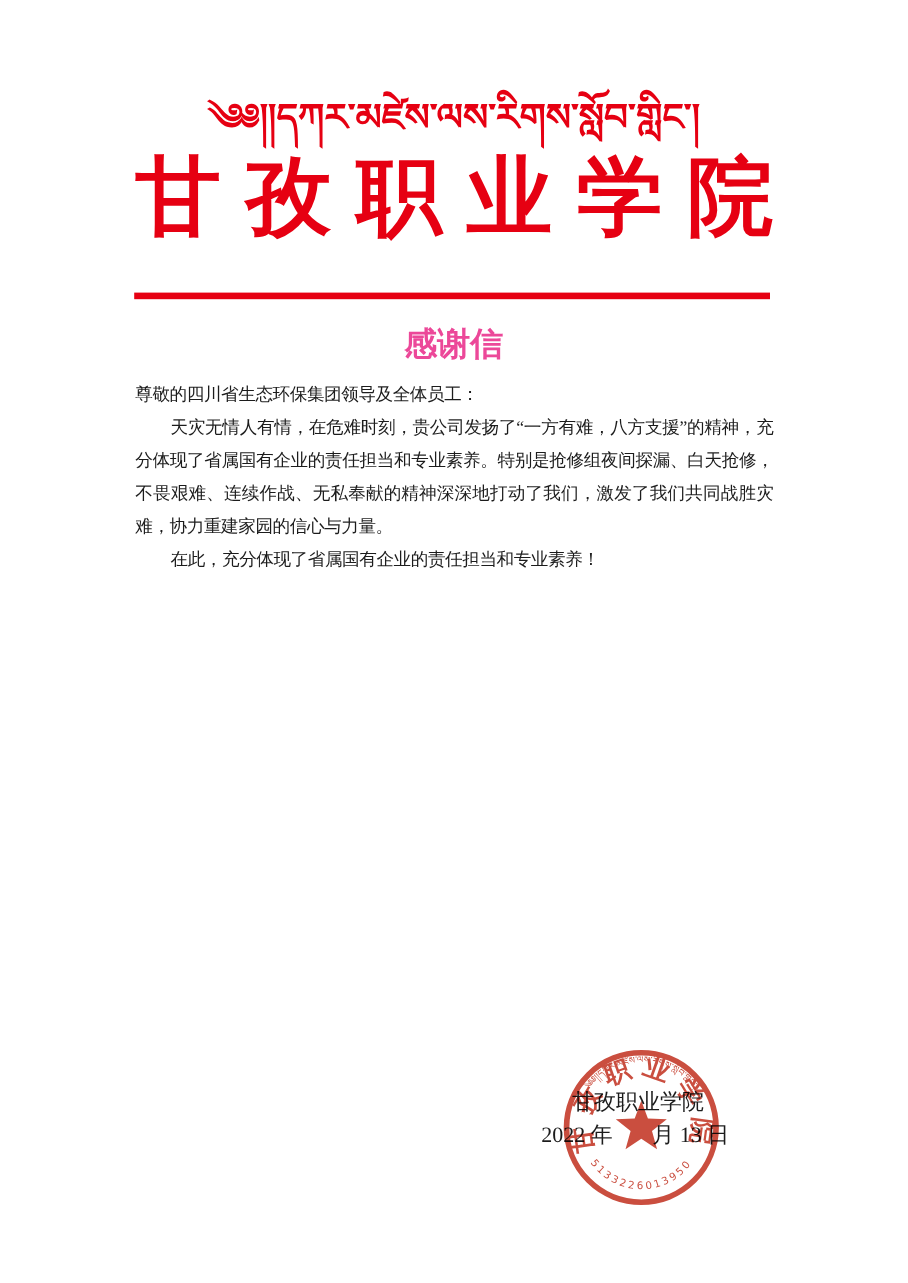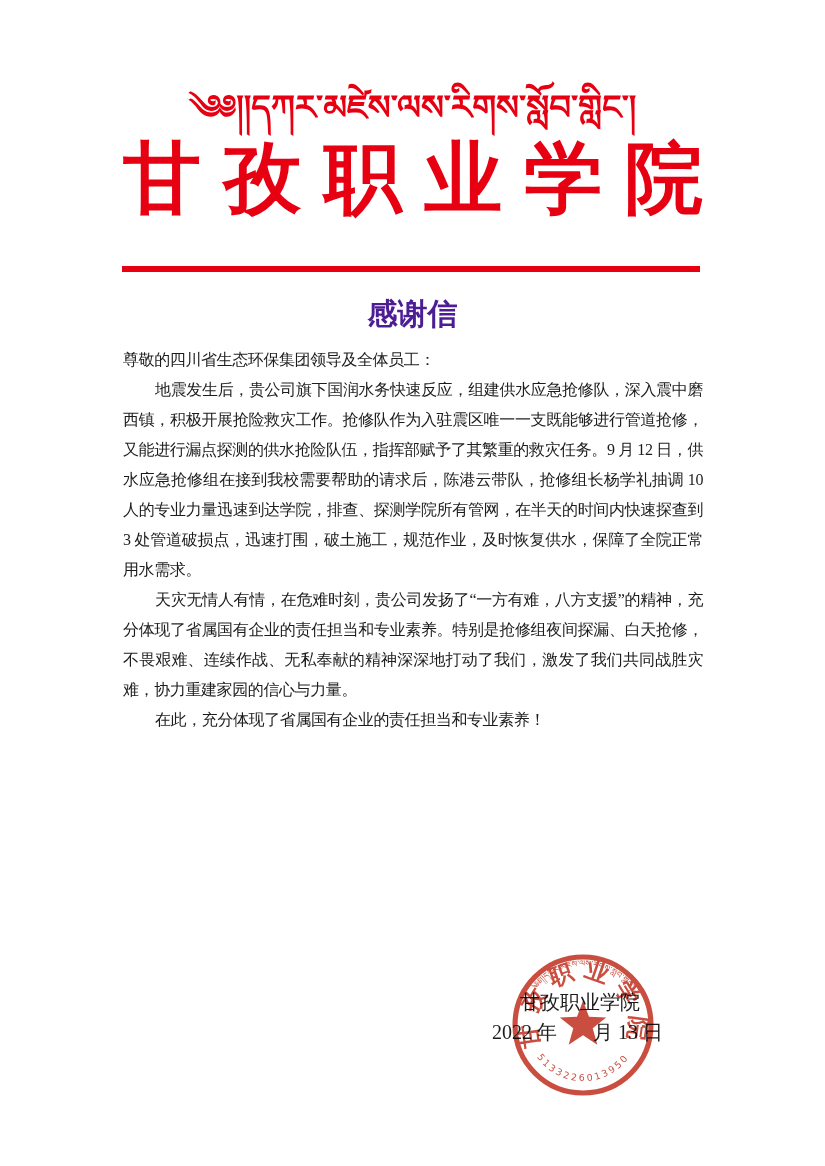--- a/index.html
+++ b/index.html
@@ -47,21 +47,21 @@
 
   
   .letter-title {
     position: absolute;
     top: 296px; left: 0; right: 0;
     text-align: center;
     font-family: "Liberation Sans", "DejaVu Sans", sans-serif;
     font-weight: 700;
     font-size: 30px;
     line-height: 36px;
-    color: #4c1d95;
+    color: #ec4899;
   }
   .letter-body {
     position: absolute;
     top: 345px; left: 123px;
     width: 580px;
     font-size: 16px;
     line-height: 30px;
     color: #1c1c1c;
     text-align: justify;
     letter-spacing: -0.4px;
@@ -115,21 +115,20 @@
     <span>学</span>
     <span>院</span>
   </div>
 
   <div class="red-rule"></div>
 
   <div class="letter-title">感谢信</div>
 
   <div class="letter-body">
     <p class="no-indent">尊敬的四川省生态环保集团领导及全体员工：</p>
-    <p>地震发生后，贵公司旗下国润水务快速反应，组建供水应急抢修队，深入震中磨西镇，积极开展抢险救灾工作。抢修队作为入驻震区唯一一支既能够进行管道抢修，又能进行漏点探测的供水抢险队伍，指挥部赋予了其繁重的救灾任务。9 月 12 日，供水应急抢修组在接到我校需要帮助的请求后，陈港云带队，抢修组长杨学礼抽调 10 人的专业力量迅速到达学院，排查、探测学院所有管网，在半天的时间内快速探查到 3 处管道破损点，迅速打围，破土施工，规范作业，及时恢复供水，保障了全院正常用水需求。</p>
     <p>天灾无情人有情，在危难时刻，贵公司发扬了“一方有难，八方支援”的精神，充分体现了省属国有企业的责任担当和专业素养。特别是抢修组夜间探漏、白天抢修，不畏艰难、连续作战、无私奉献的精神深深地打动了我们，激发了我们共同战胜灾难，协力重建家园的信心与力量。</p>
     <p>在此，充分体现了省属国有企业的责任担当和专业素养！</p>
   </div>
 
   <div class="sig-name">甘孜职业学院</div>
 
   <div class="sig-date">
     <span>2022 年</span><span class="month-gap"></span><span>月 13 日</span>
   </div>
 

